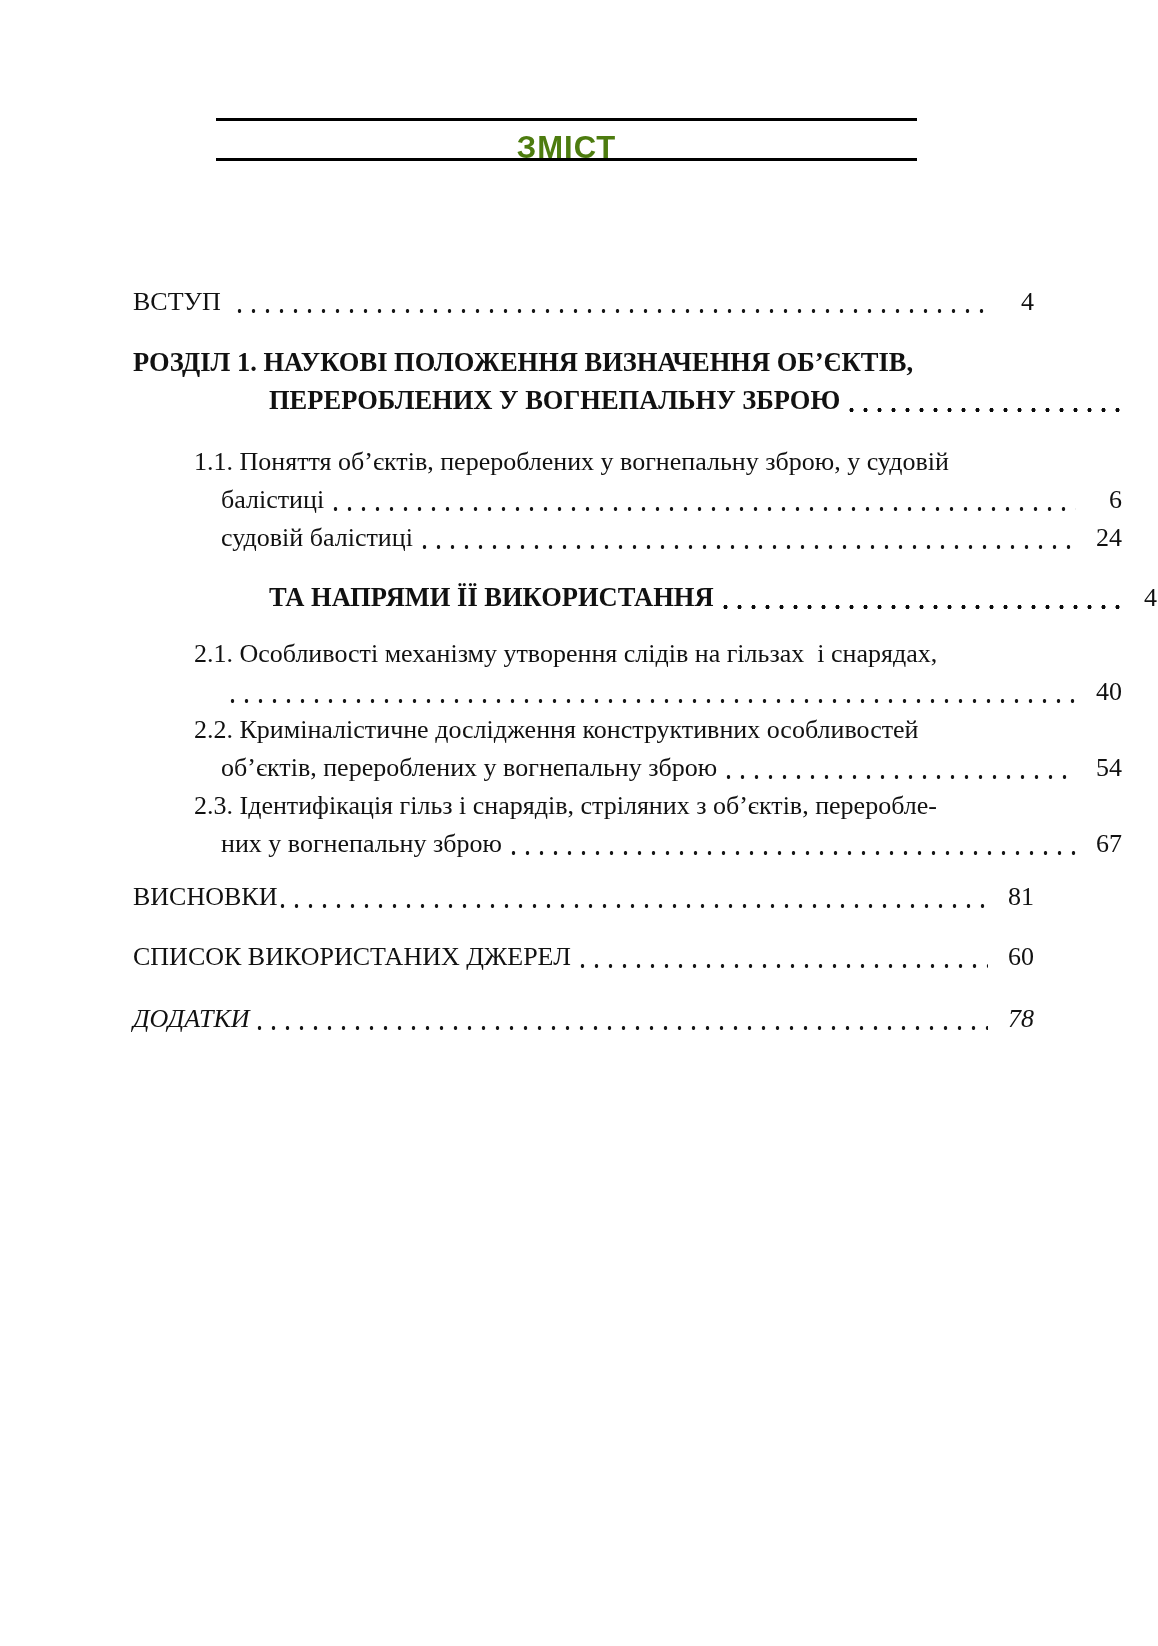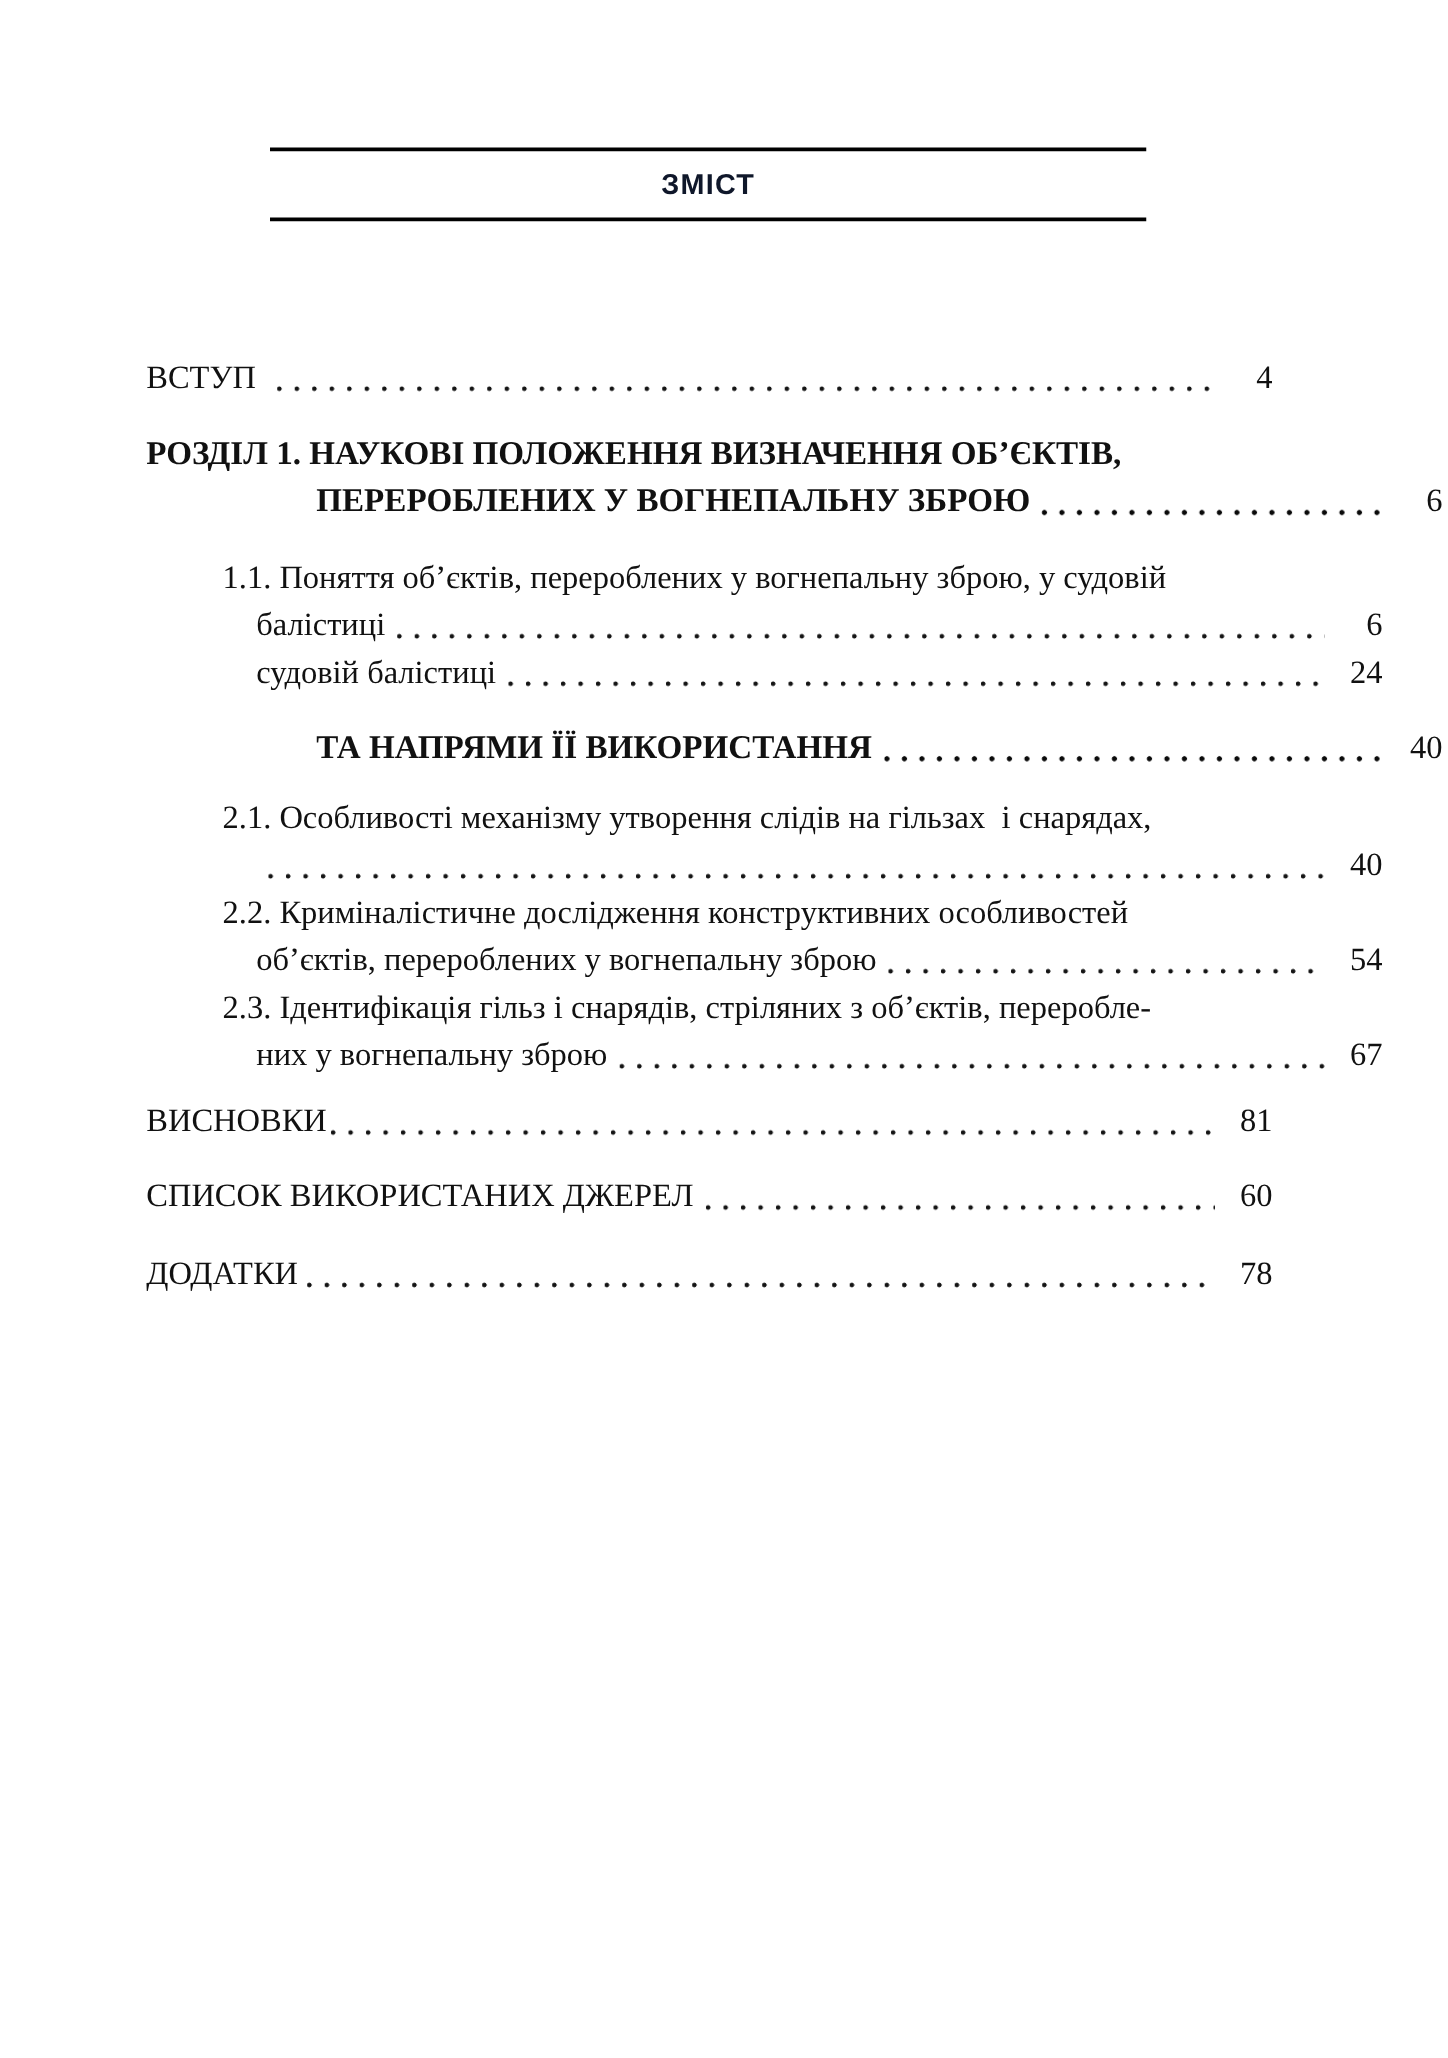--- a/index.html
+++ b/index.html
@@ -19,45 +19,46 @@
   
   .title-block {
     position: absolute;
     left: 216px;
     top: 118px;
     width: 701px;
     border-top: 3px solid #000000;
     border-bottom: 3px solid #000000;
   }
   .title-line {
-    height: 53px;
+    height: 37px;
     line-height: 53px;
     text-align: center;
     font-family: "Liberation Sans", "DejaVu Sans", sans-serif;
     font-weight: 700;
-    font-size: 23px;
+    font-size: 31px;
     letter-spacing: 1px;
-    color: #0f172a;
+    color: #4d7c0f;
   }
 
   
   .toc {
     position: absolute;
     left: 117px;
     top: 283px;
     width: 901px;
     font-size: 26px;
     line-height: 38px;
   }
   .entry { margin: 0; }
   .entry.chapter { font-weight: 700; font-size: 26.5px; }
   .row {
     display: flex;
     align-items: baseline;
     width: 100%;
+    margin-left: 16px;
   }
   .row-text {
     white-space: pre-wrap;
     flex: 0 0 auto;
     max-width: 100%;
   }
   .entry.chapter .row.cont { padding-left: 136px; }
   .entry.section .row.first { padding-left: 61px; }
   .entry.section .row.cont  { padding-left: 88px; }
 
@@ -178,21 +179,21 @@
   </div>
 
   <div class="entry top" style="margin-top:22px;">
     <div class="row first with-page">
       <span class="row-text">СПИСОК ВИКОРИСТАНИХ ДЖЕРЕЛ</span>
       <span class="leader"></span>
       <span class="pagenum">60</span>
     </div>
   </div>
 
-  <div class="entry top" style="margin-top:24px;">
+  <div class="entry top" style="margin-top:24px;font-style:italic;">
     <div class="row first with-page">
       <span class="row-text">ДОДАТКИ</span>
       <span class="leader" style="margin-left:7px;"></span>
       <span class="pagenum">78</span>
     </div>
   </div>
 
 </div>
 
 </body></html>

